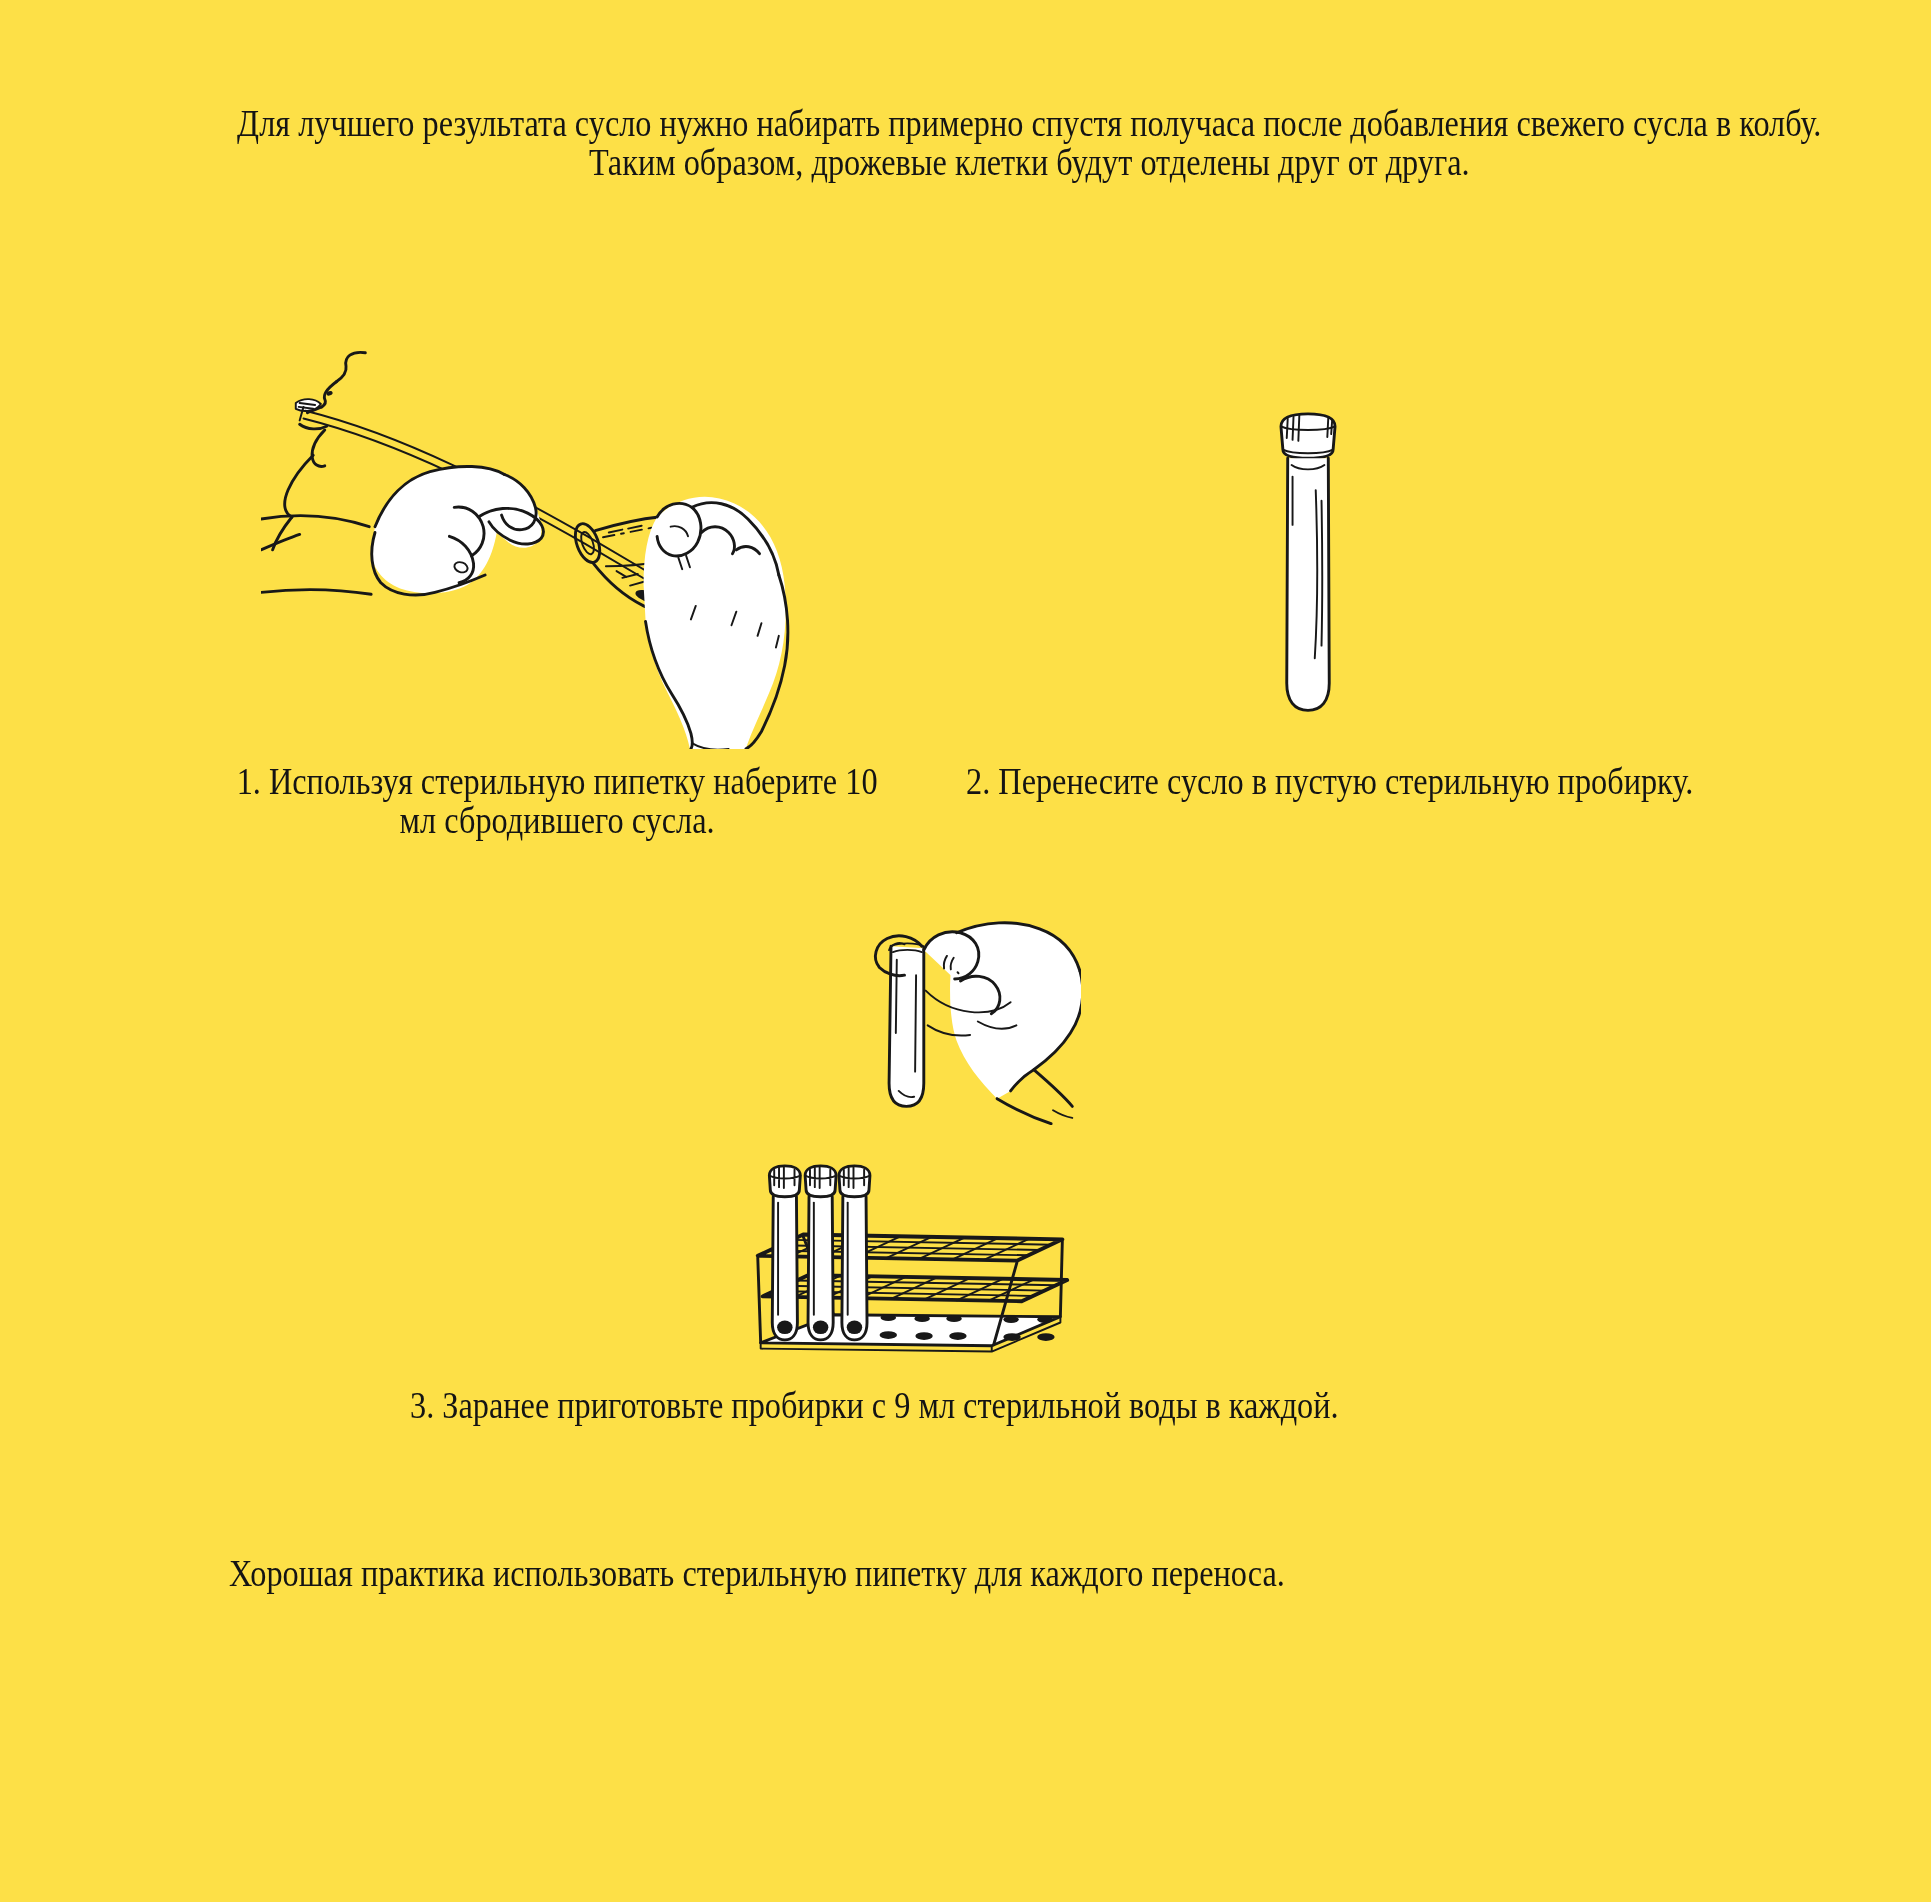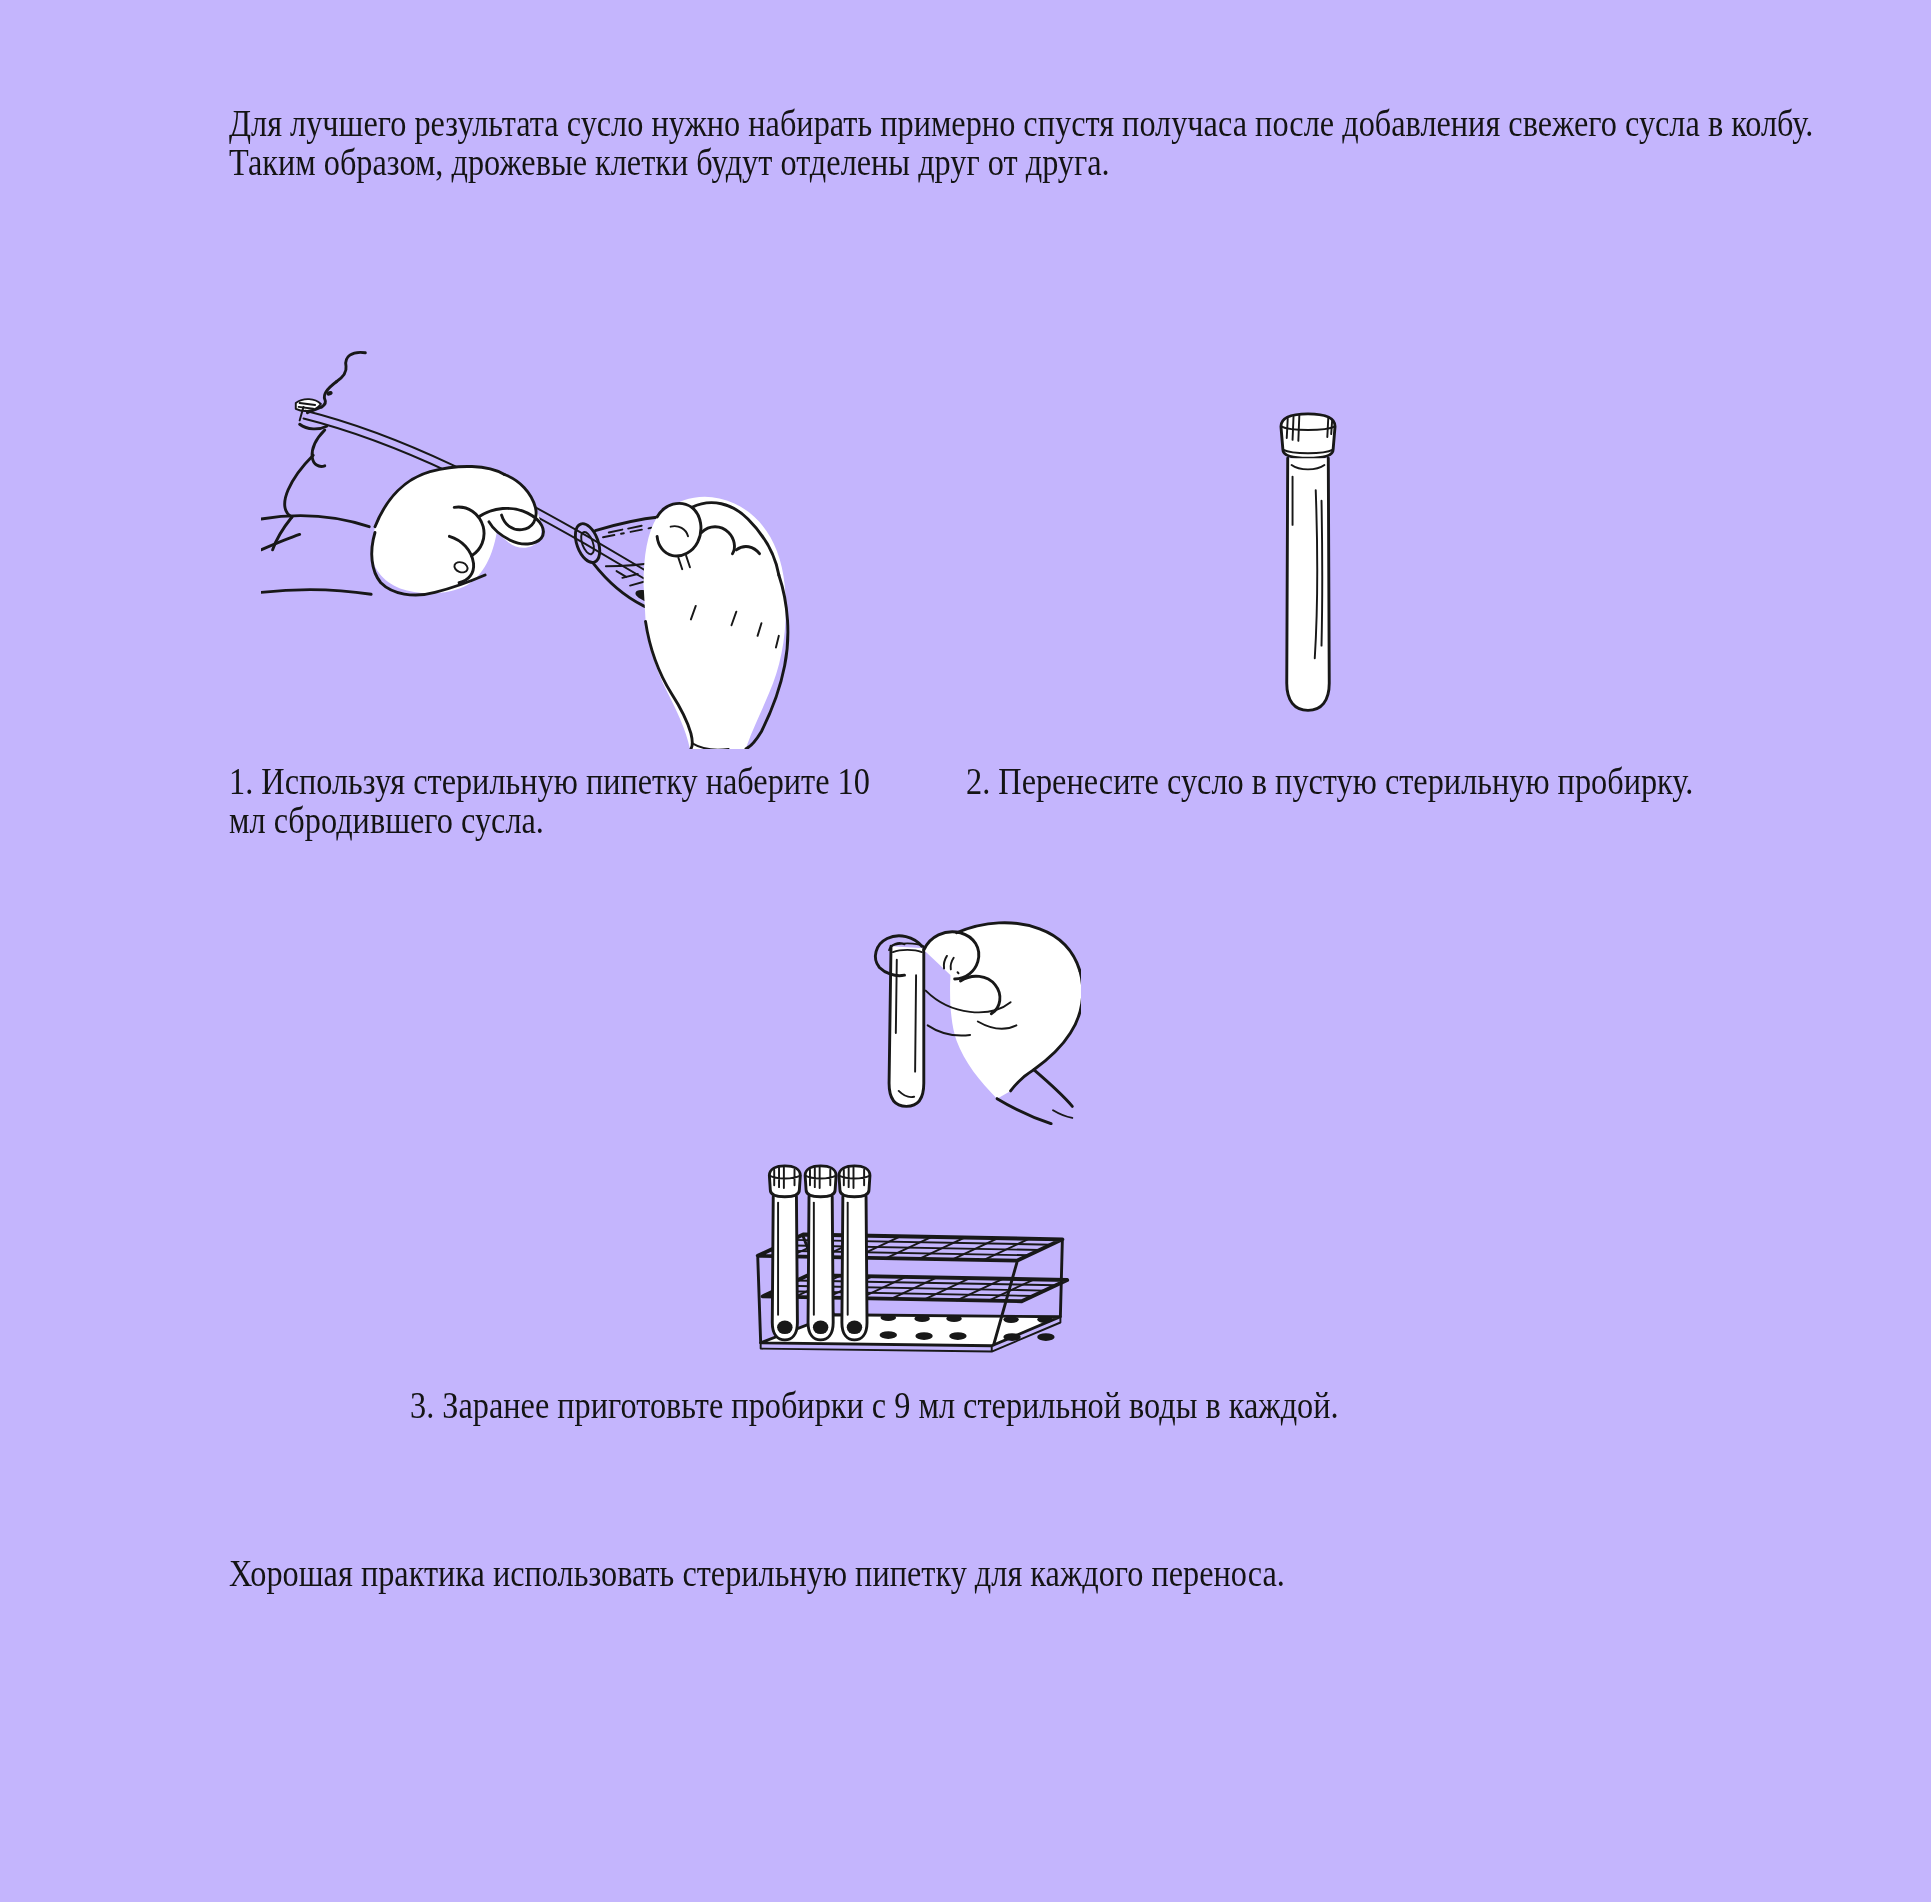--- a/index.html
+++ b/index.html
@@ -1,18 +1,18 @@
 <!DOCTYPE html>
 <html><head>
 <meta charset="utf-8">
 <style>
   html,body{margin:0;padding:0;background:#ffffff;}
   body{width:1931px;height:1902px;position:relative;overflow:hidden;
        font-family:"Liberation Serif", serif;color:#121212;}
-  .page{position:absolute;inset:0;background:#c4b5fd;}
+  .page{position:absolute;inset:0;background:#fde047;text-align:center;}
   .text-block{position:absolute;font-size:38px;line-height:39px;
               transform:scaleX(0.85);transform-origin:0 0;color:#141414;}
   .nowrap{white-space:nowrap;}
   .figure{position:absolute;}
   svg{display:block;}
   .ink{stroke:#181818;stroke-width:3;fill:none;stroke-linecap:round;stroke-linejoin:round;}
   .ink-thin{stroke:#181818;stroke-width:2;fill:none;stroke-linecap:round;stroke-linejoin:round;}
   .ink-bold{stroke:#181818;stroke-width:4;fill:none;stroke-linecap:round;stroke-linejoin:round;}
   .paper{fill:#ffffff;stroke:none;}
   .solid{fill:#181818;stroke:none;}

